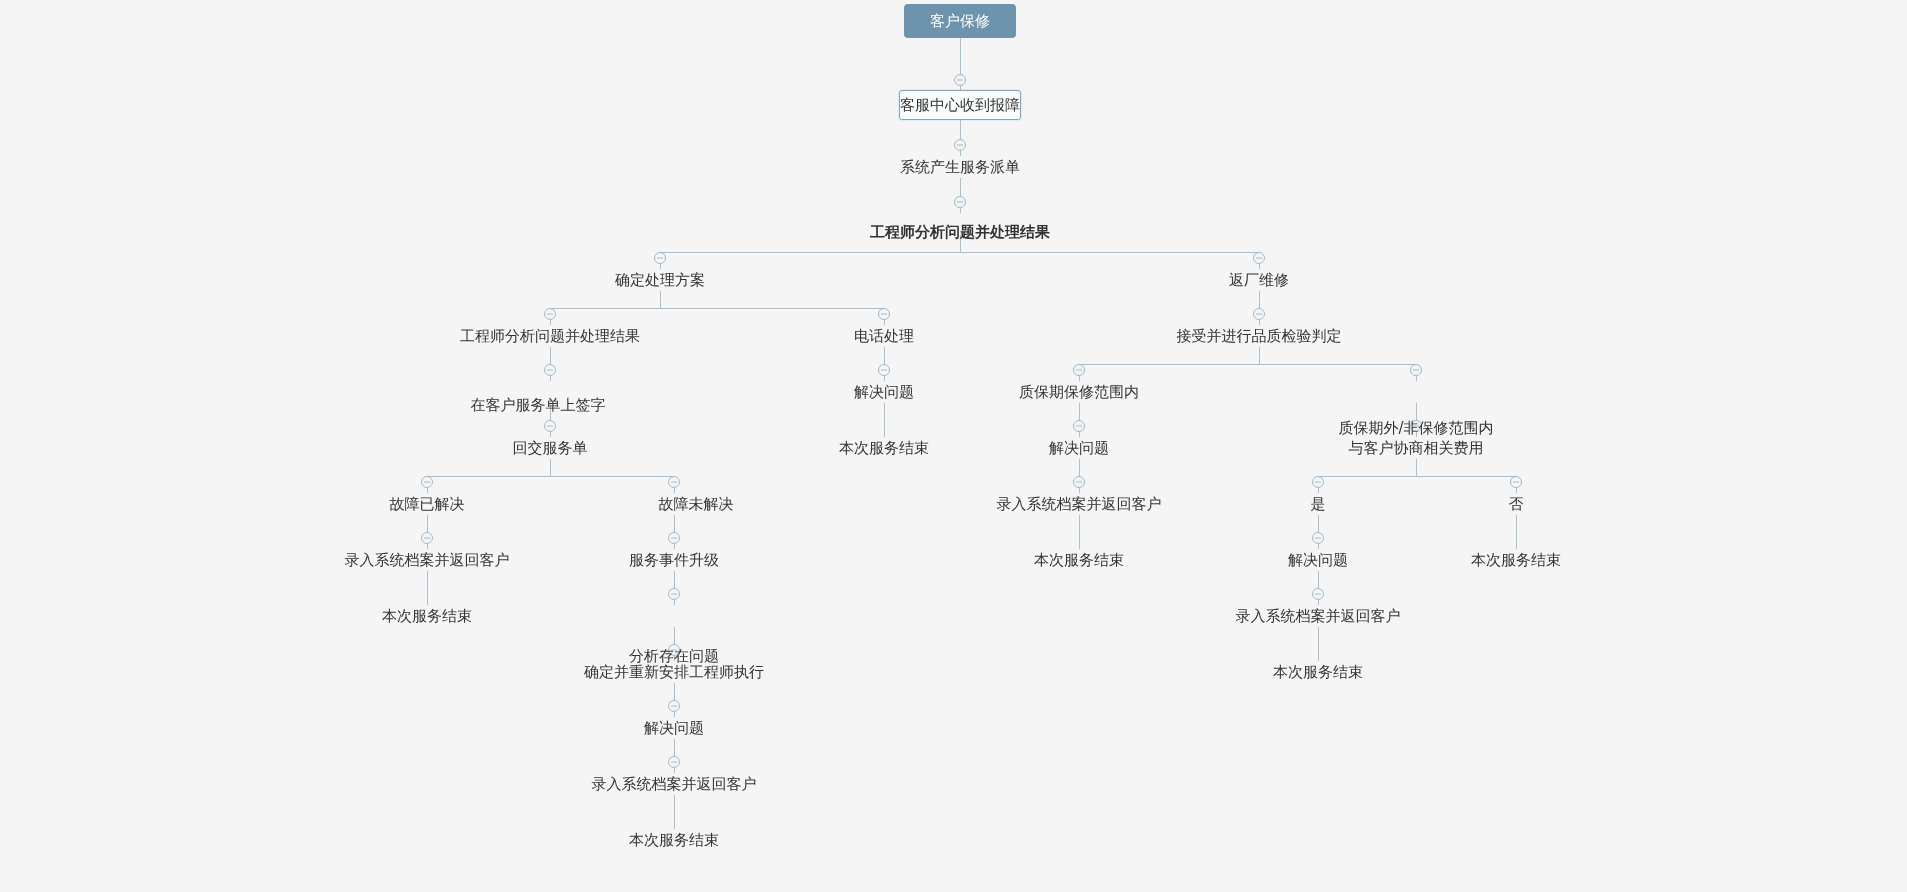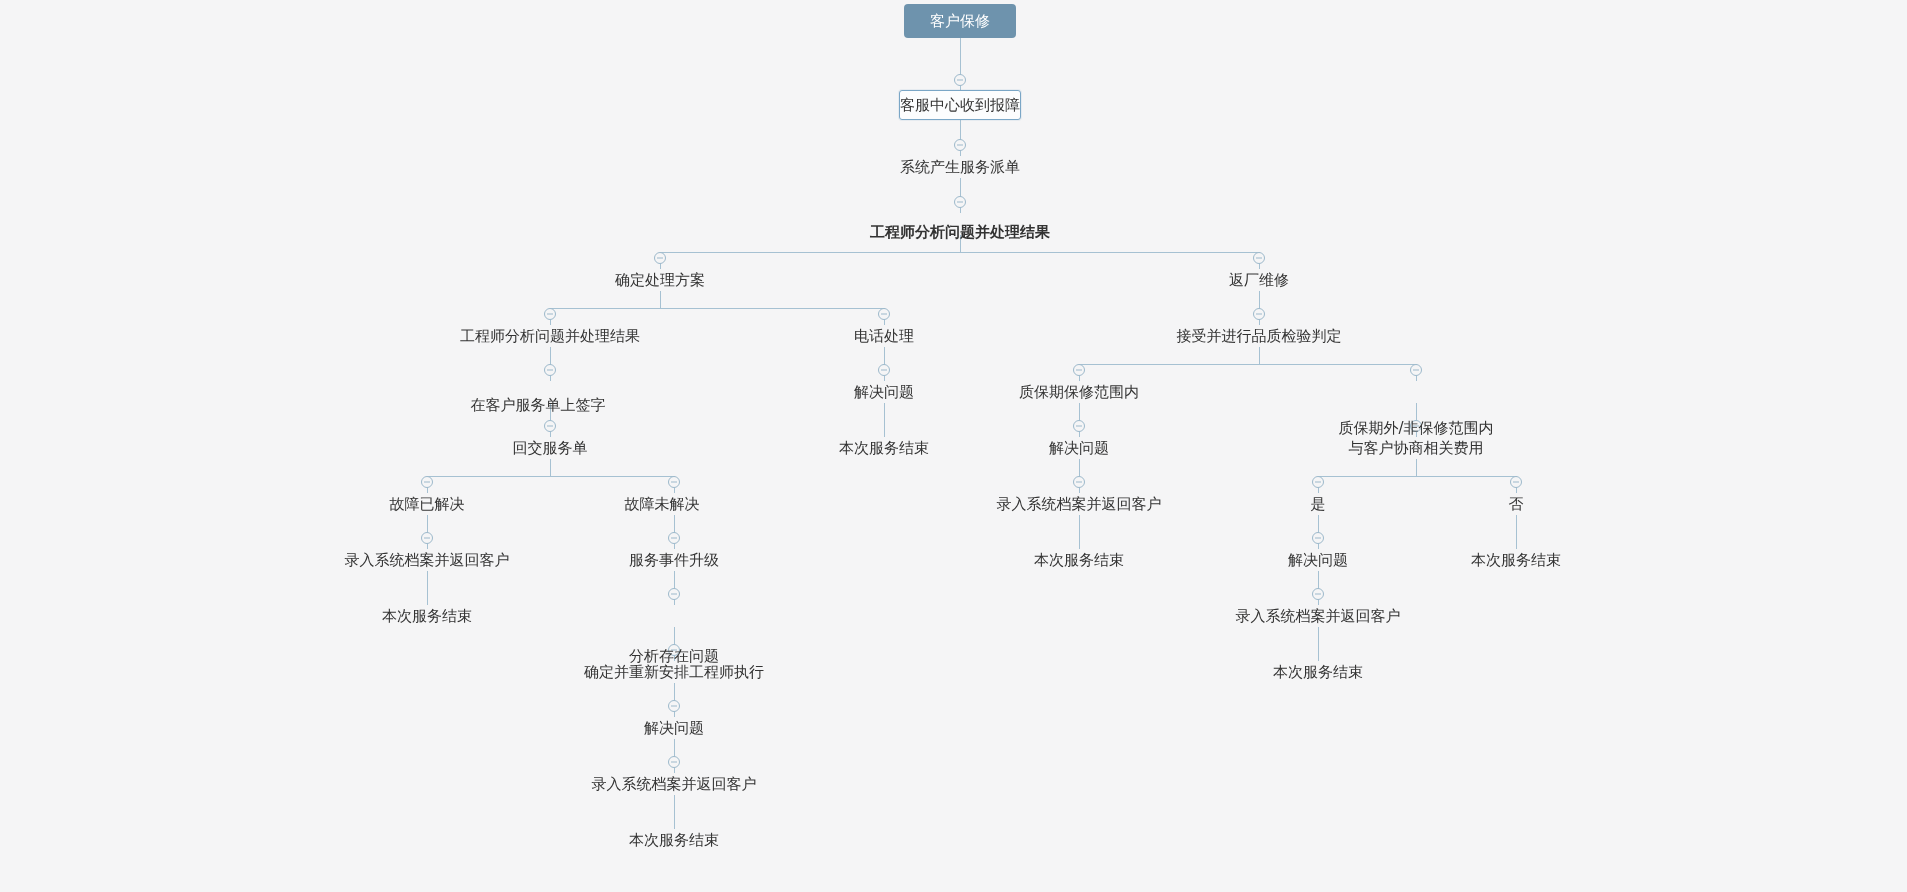--- a/index.html
+++ b/index.html
@@ -197,21 +197,21 @@
       <div class="node node-selected" style="left: 960px; top: 105px;">客服中心收到报障</div>
       <div class="node node-text" style="left: 960px; top: 167px;">系统产生服务派单</div>
       <div class="node node-text" style="left: 960px; top: 232px; font-weight: bold;">工程师分析问题并处理结果</div>
       <div class="node node-text" style="left: 660px; top: 280px;">确定处理方案</div>
       <div class="node node-text" style="left: 550px; top: 336px;">工程师分析问题并处理结果</div>
       <div class="node node-text" style="left: 538px; top: 392px; margin-top: 13px;">在客户服务单上签字</div>
       <div class="node node-text" style="left: 550px; top: 448px;">回交服务单</div>
       <div class="node node-text" style="left: 427px; top: 504px;">故障已解决</div>
       <div class="node node-text" style="left: 427px; top: 560px;">录入系统档案并返回客户</div>
       <div class="node node-text" style="left: 427px; top: 616px;">本次服务结束</div>
-      <div class="node node-text" style="left: 662px; top: 504px;">故障未解决</div>
+      <div class="node node-text" style="left: 696px; top: 504px;">故障未解决</div>
       <div class="node node-text" style="left: 674px; top: 560px;">服务事件升级</div>
       <div class="node node-text" style="left: 674px; top: 616px; margin-top: 40px;">分析存在问题</div>
       <div class="node node-text" style="left: 674px; top: 672px;">确定并重新安排工程师执行</div>
       <div class="node node-text" style="left: 674px; top: 728px;">解决问题</div>
       <div class="node node-text" style="left: 674px; top: 784px;">录入系统档案并返回客户</div>
       <div class="node node-text" style="left: 674px; top: 840px;">本次服务结束</div>
       <div class="node node-text" style="left: 884px; top: 336px;">电话处理</div>
       <div class="node node-text" style="left: 884px; top: 392px;">解决问题</div>
       <div class="node node-text" style="left: 884px; top: 448px;">本次服务结束</div>
       <div class="node node-text" style="left: 1259px; top: 280px;">返厂维修</div>

